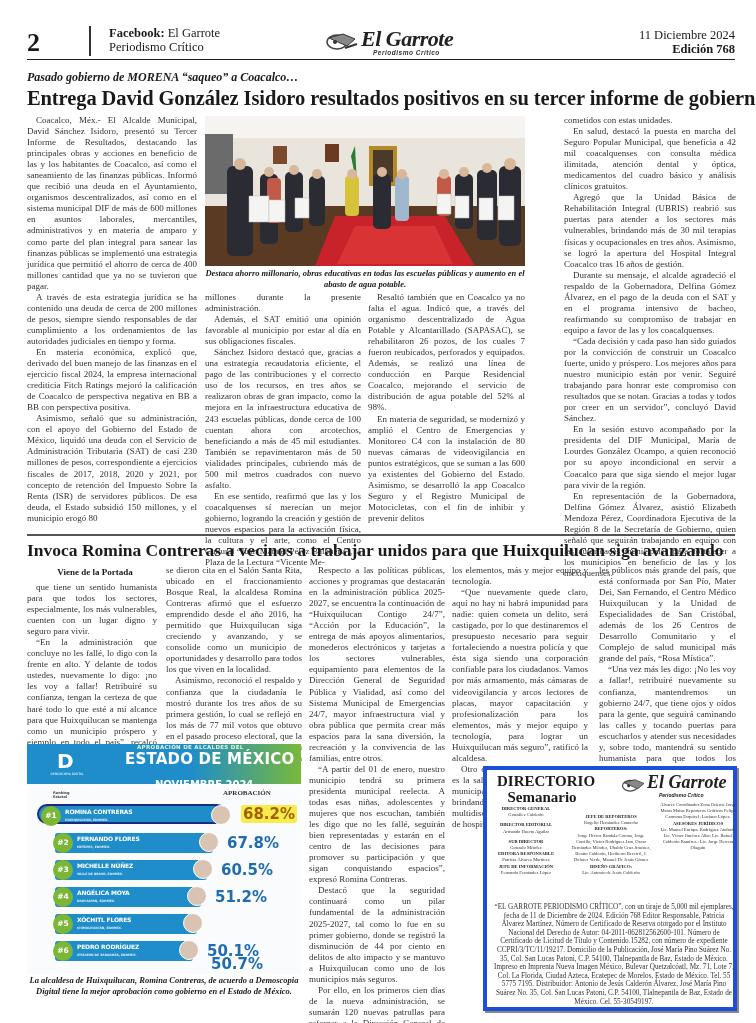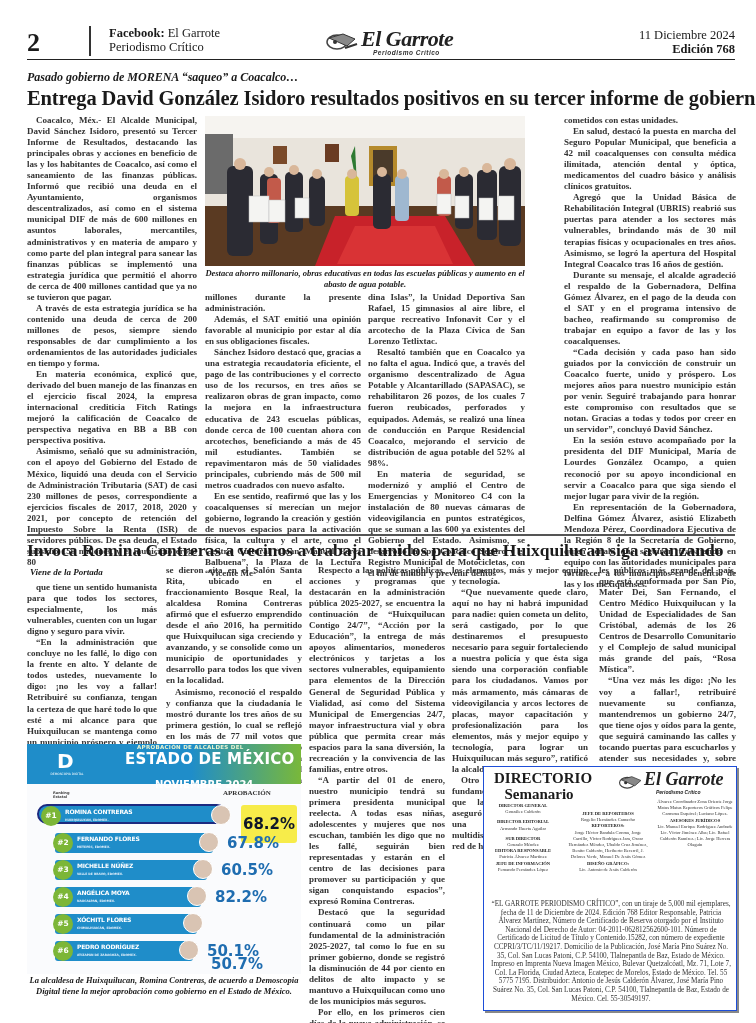--- a/index.html
+++ b/index.html
@@ -16,54 +16,54 @@
   .logo .lw { position: absolute; left: 38px; top: 0px; font-size: 22px; font-weight: bold; font-style: italic; letter-spacing: -0.5px; color: #222; font-family: "Liberation Serif", serif; }
   .logo .ls { position: absolute; left: 50px; top: 23px; font-size: 6.5px; font-style: italic; font-weight: bold; font-family: "Liberation Sans", sans-serif; letter-spacing: 0.5px; color: #333; }
   .logo .mascot { position: absolute; left: 2px; top: 4px; width: 34px; height: 22px; }
   .date { position: absolute; right: 0; top: 6px; text-align: right; font-size: 12.5px; line-height: 14px; }
   .date .ed { font-weight: bold; }
 
   .kicker { position: absolute; left: 27px; top: 70px; font-size: 12px; font-weight: bold; font-style: italic; }
   .h1 { position: absolute; left: 27px; top: 87px; width: 710px; font-size: 20.5px; font-weight: bold; white-space: nowrap; letter-spacing: -0.1px; }
 
   .col { position: absolute; font-size: 9px; line-height: 11.05px; text-align: justify; color: #333; }
-  .col p { text-indent: 9px; font-weight: bold; }
+  .col p { text-indent: 9px; }
   .col p.ni { text-indent: 0; }
 
   .photo { position: absolute; left: 205px; top: 116px; width: 320px; height: 150px; overflow: hidden; background: #ece8e2; }
   .caption1 { position: absolute; left: 205px; top: 268px; width: 320px; font-size: 8.5px; line-height: 10.5px; text-align: center; font-weight: bold; font-style: italic; }
 
   .rule { position: absolute; left: 27px; width: 708px; height: 2px; background: #555; }
   .h2 { position: absolute; left: 27px; top: 571px; width: 710px; font-size: 17.5px; font-weight: bold; white-space: nowrap; font-family: "Liberation Serif", serif; }
-  .viene { position: absolute; left: 30px; top: 567px; width: 130px; text-align: left; font-size: 9px; font-weight: bold; font-style: italic; }
+  .viene { position: absolute; left: 30px; top: 567px; width: 130px; text-align: center; font-size: 9px; font-weight: bold; }
 
   
   .info { position: absolute; left: 27px; top: 744px; width: 274px; height: 230px; background: #fafbfd; overflow: hidden; }
   .ibanner { position: absolute; left: 0; top: 0; width: 274px; height: 40px; background: linear-gradient(90deg,#1f8dc9 0%,#1f8dc9 60%,#79b83a 100%); }
   .ibanner .top { position: absolute; left: 110px; top: 0; font-family: "DejaVu Sans", sans-serif; font-size: 5.5px; color: #e8f4d0; font-weight: bold; letter-spacing: 0.3px; }
   .ibanner .main { position: absolute; left: 98px; top: 6px; font-family: "DejaVu Sans", sans-serif; font-size: 15px; color: #fff; font-weight: bold; letter-spacing: 0.2px; }
   .ibanner .month { position: absolute; left: 128px; top: 35px; font-family: "DejaVu Sans", sans-serif; font-size: 10px; color: #fff; font-weight: bold; }
   .dlogo { position: absolute; left: 22px; top: 5px; width: 36px; height: 30px; background: #1f8dc9; }
   .dlogo .dl { position: absolute; left: 8px; top: 0; font-family: "DejaVu Sans", sans-serif; font-size: 20px; font-weight: bold; color: #fff; }
   .dlogo .dt { position: absolute; left: 0; top: 23px; width: 36px; text-align: center; font-family: "DejaVu Sans", sans-serif; font-size: 3px; color: #fff; }
   .rank-lbl { position: absolute; left: 26px; top: 47px; font-family: "DejaVu Sans", sans-serif; font-size: 3.6px; font-weight: bold; color: #444; line-height: 4px; }
   .aprob { position: absolute; left: 196px; top: 45px; font-family: Liberation Serif, serif; font-size: 7px; font-weight: bold; color: #333; }
   .row { position: absolute; height: 20px; background: #1f8dc9; border-radius: 3px; }
   .row.first { border: 2px solid #1c2a80; border-radius: 10px; }
   .row .badge { position: absolute; left: -2px; top: 0px; width: 20px; height: 20px; border-radius: 50%; background: #7cb637; color: #fff; font-family: "DejaVu Sans", sans-serif; font-size: 7.5px; font-weight: bold; text-align: center; line-height: 20px; }
   .row .nm { position: absolute; left: 22px; top: 2px; font-family: "DejaVu Sans", sans-serif; font-size: 6px; font-weight: bold; color: #fff; letter-spacing: -0.2px; }
   .row .loc { position: absolute; left: 22px; top: 12px; font-family: "DejaVu Sans", sans-serif; font-size: 3px; color: #e0eefa; font-weight: bold; }
   .row .face { position: absolute; right: -6px; top: -1px; width: 20px; height: 20px; border-radius: 50%; background: #d9c4b3; border: 1.5px solid #fff; }
   .pct { position: absolute; font-family: "DejaVu Sans", sans-serif; font-size: 15px; font-weight: bold; color: #1f6db0; }
-  .pct.hl { background: #f7ec4a; padding: 10px 2px; border-radius: 3px; color: #0f172a; }
+  .pct.hl { background: #f7ec4a; padding: 0 2px; border-radius: 3px; color: #a16207; }
 
   .caption2 { position: absolute; left: 27px; top: 975px; width: 274px; font-size: 8.5px; line-height: 11px; text-align: center; font-weight: bold; font-style: italic; }
 
   
-  .dir { position: absolute; left: 483px; top: 766px; width: 254px; height: 245px; border: 1px solid #1d4ed8; box-shadow: 2px 2px 0 #888; background: #fff; }
+  .dir { position: absolute; left: 483px; top: 766px; width: 254px; height: 245px; border: 4px solid #1d4ed8; box-shadow: 2px 2px 0 #888; background: #fff; }
   .dir .dt1 { position: absolute; left: 10px; top: 3px; width: 90px; text-align: center; font-size: 15px; font-weight: bold; line-height: 16px; }
   .dir .dlogo2 { position: absolute; left: 130px; top: 4px; width: 110px; height: 26px; }
   .dir .dlogo2 .lw { position: absolute; left: 30px; top: -2px; font-size: 18px; font-weight: bold; font-style: italic; color: #222; }
   .dir .dlogo2 .ls { position: absolute; left: 42px; top: 18px; font-size: 5px; font-style: italic; font-weight: bold; font-family: "Liberation Sans", sans-serif; }
   .dir .dlogo2 .mascot { position: absolute; left: 4px; top: 2px; width: 26px; height: 18px; }
   .dcol { position: absolute; font-size: 4.6px; line-height: 6.2px; text-align: center; color: #333; }
   .dcol .t { font-weight: bold; color: #222; }
   .legal { position: absolute; left: 6px; top: 133px; width: 242px; font-size: 7.2px; line-height: 8.6px; text-align: center; color: #333; }
 </style>
 </head>
@@ -159,21 +159,20 @@
 <div class="caption1">Destaca ahorro millonario, obras educativas en todas las escuelas públicas y aumento en el abasto de agua potable.</div>
 
 <div class="col" style="left:205px;top:292px;width:156px;">
   <p class="ni">millones durante la presente administración.</p>
   <p>Además, el SAT emitió una opinión favorable al municipio por estar al día en sus obligaciones fiscales.</p>
   <p>Sánchez Isidoro destacó que, gracias a una estrategia recaudatoria eficiente, el pago de las contribuciones y el correcto uso de los recursos, en tres años se realizaron obras de gran impacto, como la mejora en la infraestructura educativa de 243 escuelas públicas, donde cerca de 100 cuentan ahora con arcotechos, beneficiando a más de 45 mil estudiantes. También se repavimentaron más de 50 vialidades principales, cubriendo más de 500 mil metros cuadrados con nuevo asfalto.</p>
   <p>En ese sentido, reafirmó que las y los coacalquenses sí merecían un mejor gobierno, logrando la creación y gestión de nuevos espacios para la activación física, la cultura y el arte, como el Centro Cultural “Juan Manuel Pérez Balbuena”, la Plaza de la Lectura “Vicente Me-</p>
 </div>
 
 <div class="col" style="left:368px;top:292px;width:157px;">
-  <p class="ni">dina Islas”, la Unidad Deportiva San Rafael, 15 gimnasios al aire libre, el parque recreativo Infonavit Cor y el arcotecho de la Plaza Cívica de San Lorenzo Tetlixtac.</p>
   <p>Resaltó también que en Coacalco ya no falta el agua. Indicó que, a través del organismo descentralizado de Agua Potable y Alcantarillado (SAPASAC), se rehabilitaron 26 pozos, de los cuales 7 fueron reubicados, perforados y equipados. Además, se realizó una línea de conducción en Parque Residencial Coacalco, mejorando el servicio de distribución de agua potable del 52% al 98%.</p>
   <p>En materia de seguridad, se modernizó y amplió el Centro de Emergencias y Monitoreo C4 con la instalación de 80 nuevas cámaras de videovigilancia en puntos estratégicos, que se suman a las 600 ya existentes del Gobierno del Estado. Asimismo, se desarrolló la app Coacalco Seguro y el Registro Municipal de Motocicletas, con el fin de inhibir y prevenir delitos</p>
 </div>
 
 <div class="col" style="left:564px;top:115px;width:172px;">
   <p class="ni">cometidos con estas unidades.</p>
   <p>En salud, destacó la puesta en marcha del Seguro Popular Municipal, que beneficia a 42 mil coacalquenses con consulta médica ilimitada, atención dental y óptica, medicamentos del cuadro básico y análisis clínicos gratuitos.</p>
   <p>Agregó que la Unidad Básica de Rehabilitación Integral (UBRIS) reabrió sus puertas para atender a los sectores más vulnerables, brindando más de 30 mil terapias físicas y ocupacionales en tres años. Asimismo, se logró la apertura del Hospital Integral Coacalco tras 16 años de gestión.</p>
   <p>Durante su mensaje, el alcalde agradeció el respaldo de la Gobernadora, Delfina Gómez Álvarez, en el pago de la deuda con el SAT y en el programa intensivo de bacheo, reafirmando su compromiso de trabajar en equipo a favor de las y los coacalquenses.</p>
   <p>“Cada decisión y cada paso han sido guiados por la convicción de construir un Coacalco fuerte, unido y próspero. Los mejores años para nuestro municipio están por venir. Seguiré trabajando para honrar este compromiso con resultados que se notan. Gracias a todas y todos por creer en un servidor”, concluyó David Sánchez.</p>
@@ -249,21 +248,21 @@
         <span class="loc">VALLE DE BRAVO, EDOMEX.</span>
         <span class="face"></span>
       </div>
       <div class="pct" style="left: 194px; top: 117px;">60.5%</div>
       <div class="row" style="left: 28px; top: 143px; width: 146px; background: rgb(31, 141, 201);">
         <span class="badge" style="background: rgb(124, 182, 55);">#4</span>
         <span class="nm">ANGÉLICA MOYA</span>
         <span class="loc">NAUCALPAN, EDOMEX.</span>
         <span class="face"></span>
       </div>
-      <div class="pct" style="left: 188px; top: 144px;">82.2%</div>
+      <div class="pct" style="left: 188px; top: 144px;">51.2%</div>
       <div class="row" style="left: 28px; top: 170px; width: 142px; background: rgb(31, 141, 201);">
         <span class="badge" style="background: rgb(124, 182, 55);">#5</span>
         <span class="nm">XÓCHITL FLORES</span>
         <span class="loc">CHIMALHUACÁN, EDOMEX.</span>
         <span class="face"></span>
       </div>
       <div class="pct" style="left: 184px; top: 171px; margin-top: 40px;">50.7%</div>
       <div class="row" style="left: 28px; top: 197px; width: 138px; background: rgb(31, 141, 201);">
         <span class="badge" style="background: rgb(124, 182, 55);">#6</span>
         <span class="nm">PEDRO RODRÍGUEZ</span>

